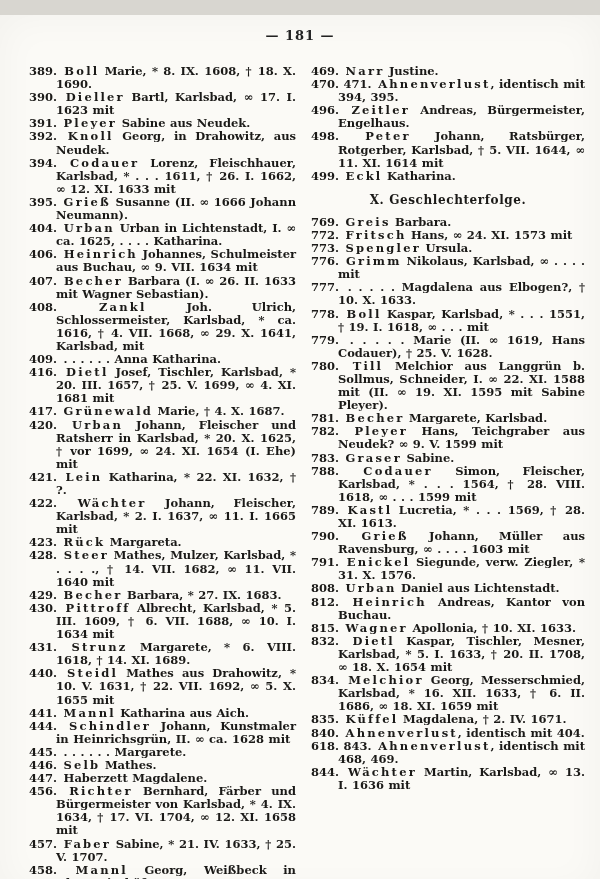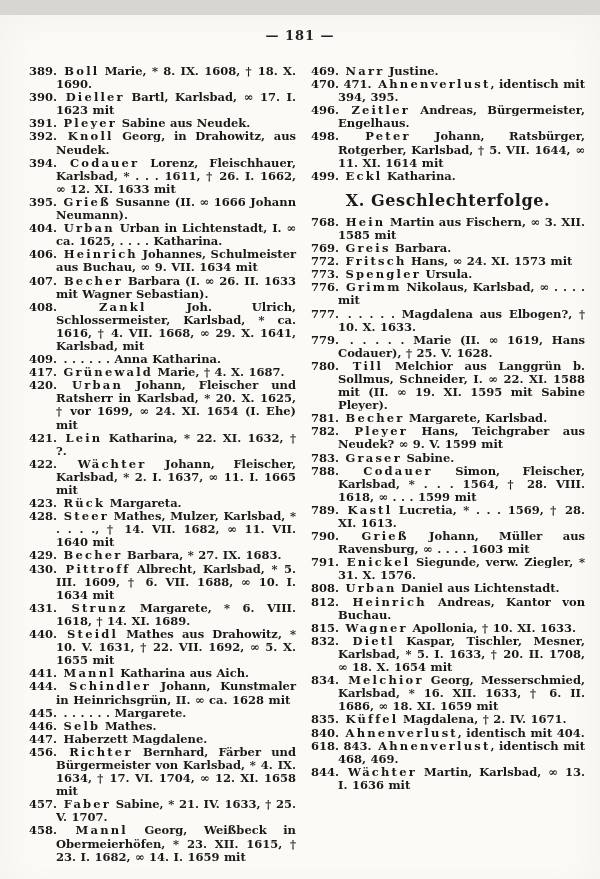--- a/index.html
+++ b/index.html
@@ -36,21 +36,21 @@
     line-height: 13.1px;
     text-align: justify;
     padding-left: 27px;
     text-indent: -27px;
     word-spacing: 0.5px;
   }
   .entry .num { padding-right: 2px; }
   .entry .spaced { letter-spacing: 2.2px; }
   .section-heading {
     text-align: center;
-    font-size: 16px;
+    font-size: 12px;
     line-height: 13px;
     margin: 11px 0 9px 0;
     letter-spacing: 0.6px;
   }
 </style>
 </head>
 <body>
 
 <div class="page">
   <div class="page-header">— 181 —</div>
@@ -60,20 +60,21 @@
         <div class="entry"><span class="num">390. </span><span class="spaced">Dieller</span> <span>Bartl, Karlsbad, ∞ 17. I. 1623 mit</span></div>
         <div class="entry"><span class="num">391. </span><span class="spaced">Pleyer</span> <span>Sabine aus Neudek.</span></div>
         <div class="entry"><span class="num">392. </span><span class="spaced">Knoll</span> <span>Georg, in Drahowitz, aus Neudek.</span></div>
         <div class="entry"><span class="num">394. </span><span class="spaced">Codauer</span> <span>Lorenz, Fleischhauer, Karlsbad, * . . . 1611, † 26. I. 1662, ∞ 12. XI. 1633 mit</span></div>
         <div class="entry"><span class="num">395. </span><span class="spaced">Grieß</span> <span>Susanne (II. ∞ 1666 Johann Neumann).</span></div>
         <div class="entry"><span class="num">404. </span><span class="spaced">Urban</span> <span>Urban in Lichtenstadt, I. ∞ ca. 1625, . . . . Katharina.</span></div>
         <div class="entry"><span class="num">406. </span><span class="spaced">Heinrich</span> <span>Johannes, Schulmeister aus Buchau, ∞ 9. VII. 1634 mit</span></div>
         <div class="entry"><span class="num">407. </span><span class="spaced">Becher</span> <span>Barbara (I. ∞ 26. II. 1633 mit Wagner Sebastian).</span></div>
         <div class="entry"><span class="num">408. </span><span class="spaced">Zankl</span> <span>Joh. Ulrich, Schlossermeister, Karlsbad, * ca. 1616, † 4. VII. 1668, ∞ 29. X. 1641, Karlsbad, mit</span></div>
         <div class="entry"><span class="num">409. </span><span>. . . . . . Anna Katharina.</span></div>
+        <div class="entry"><span class="num">416. </span><span class="spaced">Dietl</span> <span>Josef, Tischler, Karlsbad, * 20. III. 1657, † 25. V. 1699, ∞ 4. XI. 1681 mit</span></div>
         <div class="entry"><span class="num">417. </span><span class="spaced">Grünewald</span> <span>Marie, † 4. X. 1687.</span></div>
         <div class="entry"><span class="num">420. </span><span class="spaced">Urban</span> <span>Johann, Fleischer und Ratsherr in Karlsbad, * 20. X. 1625, † vor 1699, ∞ 24. XI. 1654 (I. Ehe) mit</span></div>
         <div class="entry"><span class="num">421. </span><span class="spaced">Lein</span> <span>Katharina, * 22. XI. 1632, † ?.</span></div>
         <div class="entry"><span class="num">422. </span><span class="spaced">Wächter</span> <span>Johann, Fleischer, Karlsbad, * 2. I. 1637, ∞ 11. I. 1665 mit</span></div>
         <div class="entry"><span class="num">423. </span><span class="spaced">Rück</span> <span>Margareta.</span></div>
         <div class="entry"><span class="num">428. </span><span class="spaced">Steer</span> <span>Mathes, Mulzer, Karlsbad, * . . . ., † 14. VII. 1682, ∞ 11. VII. 1640 mit</span></div>
         <div class="entry"><span class="num">429. </span><span class="spaced">Becher</span> <span>Barbara, * 27. IX. 1683.</span></div>
         <div class="entry"><span class="num">430. </span><span class="spaced">Pittroff</span> <span>Albrecht, Karlsbad, * 5. III. 1609, † 6. VII. 1688, ∞ 10. I. 1634 mit</span></div>
         <div class="entry"><span class="num">431. </span><span class="spaced">Strunz</span> <span>Margarete, * 6. VIII. 1618, † 14. XI. 1689.</span></div>
         <div class="entry"><span class="num">440. </span><span class="spaced">Steidl</span> <span>Mathes aus Drahowitz, * 10. V. 1631, † 22. VII. 1692, ∞ 5. X. 1655 mit</span></div>
@@ -86,26 +87,26 @@
         <div class="entry"><span class="num">457. </span><span class="spaced">Faber</span> <span>Sabine, * 21. IV. 1633, † 25. V. 1707.</span></div>
         <div class="entry"><span class="num">458. </span><span class="spaced">Mannl</span> <span>Georg, Weißbeck in Obermeierhöfen, * 23. XII. 1615, † 23. I. 1682, ∞ 14. I. 1659 mit</span></div>
       </div>
     <div class="column column-right">
         <div class="entry"><span class="num">469. </span><span class="spaced">Narr</span> <span>Justine.</span></div>
         <div class="entry"><span class="num">470. 471. </span><span class="spaced">Ahnenverlust</span><span>, identisch mit 394, 395.</span></div>
         <div class="entry"><span class="num">496. </span><span class="spaced">Zeitler</span> <span>Andreas, Bürgermeister, Engelhaus.</span></div>
         <div class="entry"><span class="num">498. </span><span class="spaced">Peter</span> <span>Johann, Ratsbürger, Rotgerber, Karlsbad, † 5. VII. 1644, ∞ 11. XI. 1614 mit</span></div>
         <div class="entry"><span class="num">499. </span><span class="spaced">Eckl</span> <span>Katharina.</span></div>
         <div class="section-heading">X. Geschlechterfolge.</div>
-        <div class="entry"><span class="num">768. </span><span class="spaced">Hein</span> <span>Martin aus Fischern, ∞ 3. XII. 1585 mit</span></div>
         <div class="entry"><span class="num">769. </span><span class="spaced">Greis</span> <span>Barbara.</span></div>
         <div class="entry"><span class="num">772. </span><span class="spaced">Fritsch</span> <span>Hans, ∞ 24. XI. 1573 mit</span></div>
         <div class="entry"><span class="num">773. </span><span class="spaced">Spengler</span> <span>Ursula.</span></div>
         <div class="entry"><span class="num">776. </span><span class="spaced">Grimm</span> <span>Nikolaus, Karlsbad, ∞ . . . . mit</span></div>
         <div class="entry"><span class="num">777. </span><span>. . . . . Magdalena aus Elbogen?, † 10. X. 1633.</span></div>
+        <div class="entry"><span class="num">778. </span><span class="spaced">Boll</span> <span>Kaspar, Karlsbad, * . . . 1551, † 19. I. 1618, ∞ . . . mit</span></div>
         <div class="entry"><span class="num">779. </span><span>. . . . . Marie (II. ∞ 1619, Hans Codauer), † 25. V. 1628.</span></div>
         <div class="entry"><span class="num">780. </span><span class="spaced">Till</span> <span>Melchior aus Langgrün b. Sollmus, Schneider, I. ∞ 22. XI. 1588 mit (II. ∞ 19. XI. 1595 mit Sabine Pleyer).</span></div>
         <div class="entry"><span class="num">781. </span><span class="spaced">Becher</span> <span>Margarete, Karlsbad.</span></div>
         <div class="entry"><span class="num">782. </span><span class="spaced">Pleyer</span> <span>Hans, Teichgraber aus Neudek? ∞ 9. V. 1599 mit</span></div>
         <div class="entry"><span class="num">783. </span><span class="spaced">Graser</span> <span>Sabine.</span></div>
         <div class="entry"><span class="num">788. </span><span class="spaced">Codauer</span> <span>Simon, Fleischer, Karlsbad, * . . . 1564, † 28. VIII. 1618, ∞ . . . 1599 mit</span></div>
         <div class="entry"><span class="num">789. </span><span class="spaced">Kastl</span> <span>Lucretia, * . . . 1569, † 28. XI. 1613.</span></div>
         <div class="entry"><span class="num">790. </span><span class="spaced">Grieß</span> <span>Johann, Müller aus Ravensburg, ∞ . . . . 1603 mit</span></div>
         <div class="entry"><span class="num">791. </span><span class="spaced">Enickel</span> <span>Siegunde, verw. Ziegler, * 31. X. 1576.</span></div>
         <div class="entry"><span class="num">808. </span><span class="spaced">Urban</span> <span>Daniel aus Lichtenstadt.</span></div>

